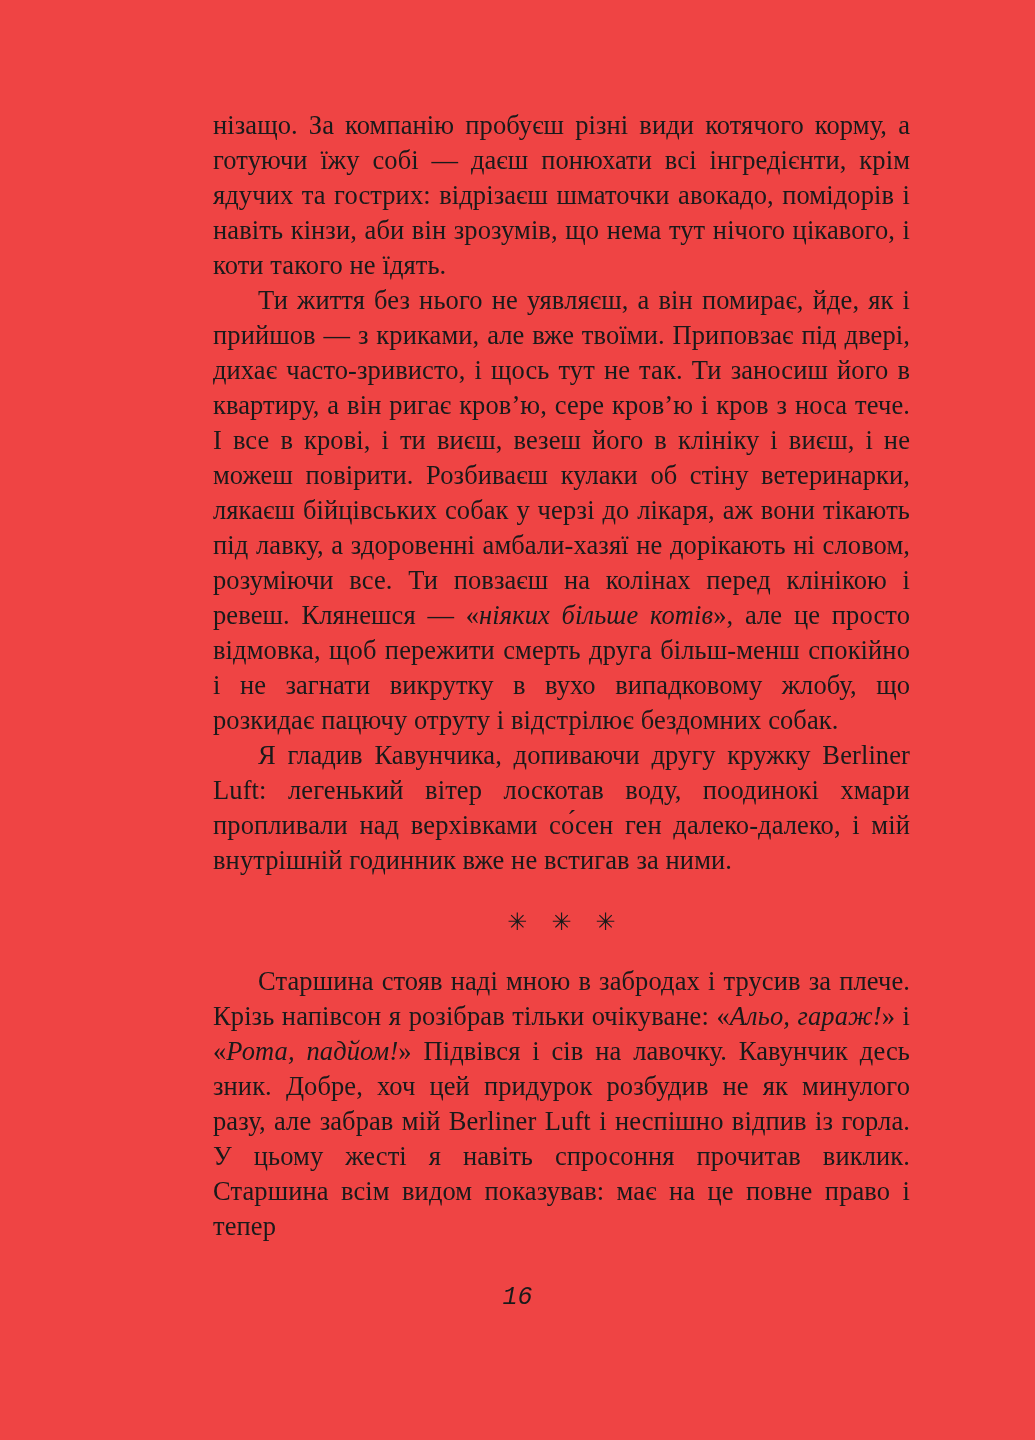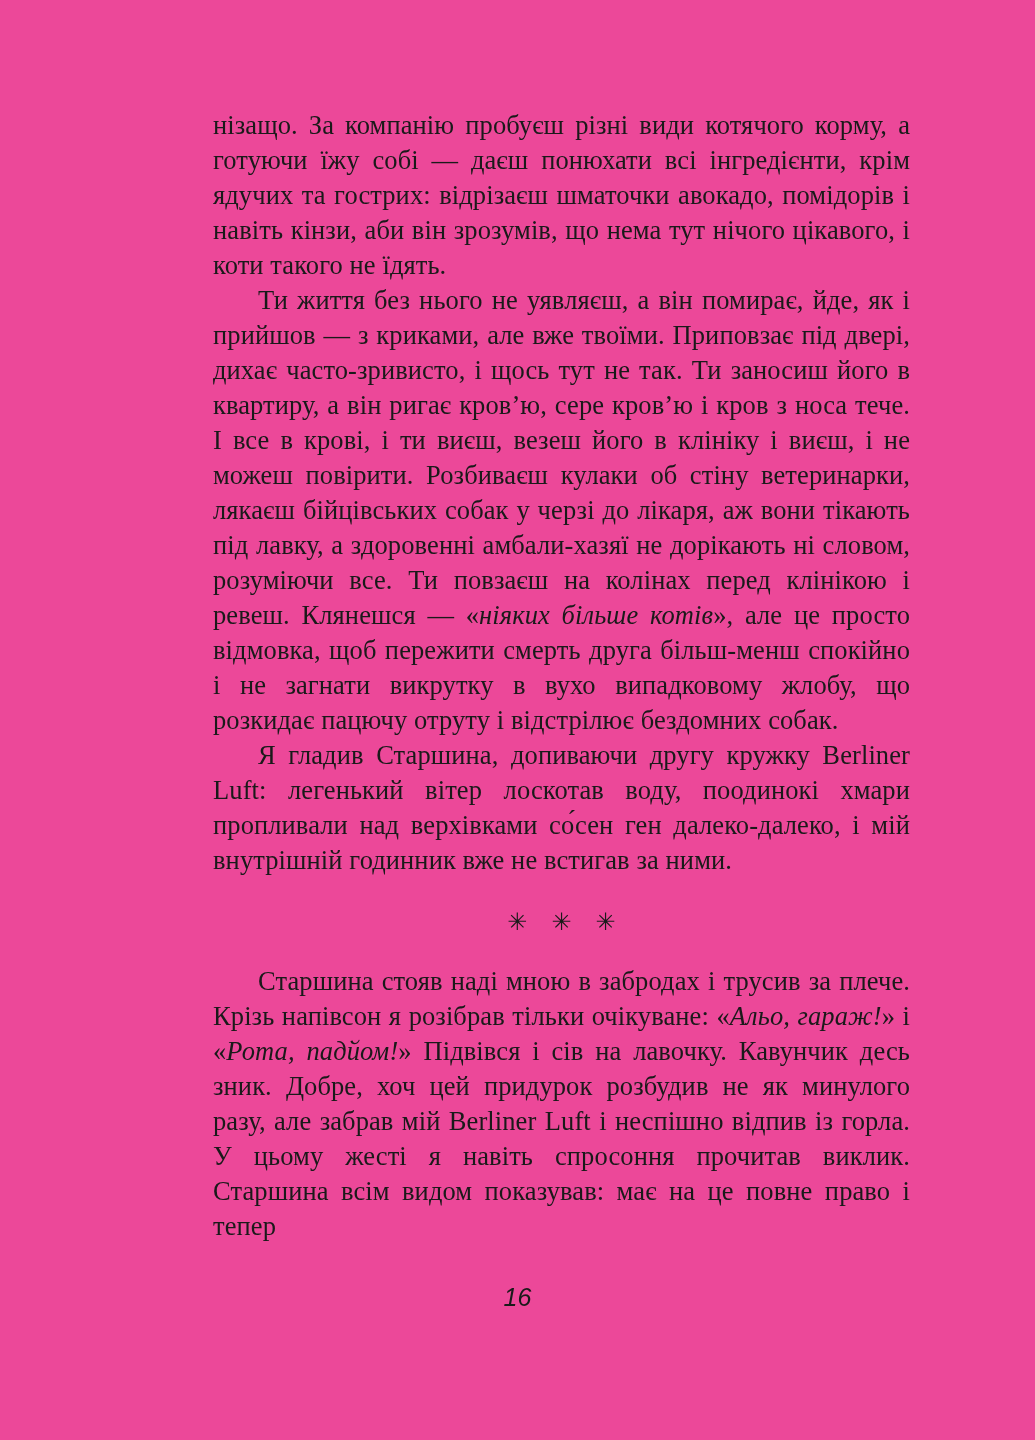--- a/index.html
+++ b/index.html
@@ -6,21 +6,21 @@
   html, body {
     margin: 0;
     padding: 0;
     background: #ffffff;
   }
   .page {
     position: relative;
     width: 1035px;
     height: 1440px;
     margin: 0 auto;
-    background: #ec4899;
+    background: #ef4444;
     box-sizing: border-box;
     overflow: hidden;
   }
   .text-block {
     position: absolute;
     left: 213px;
     top: 108px;
     width: 697px;
   }
   .para {
@@ -50,39 +50,39 @@
     letter-spacing: 9px;
     text-indent: 9px;
     margin: 27px 0 24px 0;
   }
   .folio {
     position: absolute;
     left: 0;
     right: 0;
     top: 1283px;
     text-align: center;
-    font-family: Liberation Sans, sans-serif;
+    font-family: Liberation Mono, monospace;
     font-style: italic;
     font-size: 25px;
     color: #1a1a1a;
   }
 </style>
 </head>
 <body>
 
 <div class="page">
 
   <div class="text-block">
 
     <p class="para">нізащо. За компанію пробуєш різні види котячого корму, а готуючи їжу собі — даєш понюхати всі інгредієнти, крім ядучих та гострих: відрізаєш шматочки авокадо, помідорів і навіть кінзи, аби він зрозумів, що нема тут нічого цікавого, і коти такого не їдять.</p>
 
     <p class="para indent">Ти життя без нього не уявляєш, а він помирає, йде, як і прийшов — з криками, але вже твоїми. Приповзає під двері, дихає часто-зривисто, і щось тут не так. Ти заносиш його в квартиру, а він ригає кров’ю, сере кров’ю і кров з носа тече. І все в крові, і ти виєш, везеш його в клініку і виєш, і не можеш повірити. Розбиваєш кулаки об стіну ветеринарки, лякаєш бійцівських собак у черзі до лікаря, аж вони тікають під лавку, а здоровенні амбали-хазяї не дорікають ні словом, розуміючи все. Ти повзаєш на колінах перед клінікою і ревеш. Клянешся — «<i>ніяких більше котів</i>», але це просто відмовка, щоб пережити смерть друга більш-менш спокійно і не загнати викрутку в вухо випадковому жлобу, що розкидає пацючу отруту і відстрілює бездомних собак.</p>
 
 
-    <p class="para indent">Я гладив Старшина, допиваючи другу кружку Berliner Luft: легенький вітер лоскотав воду, поодинокі хмари пропливали над верхівками со́сен ген далеко-далеко, і мій внутрішній годинник вже не встигав за ними.</p>
+    <p class="para indent">Я гладив Кавунчика, допиваючи другу кружку Berliner Luft: легенький вітер лоскотав воду, поодинокі хмари пропливали над верхівками со́сен ген далеко-далеко, і мій внутрішній годинник вже не встигав за ними.</p>
 
     <div class="divider">✳ ✳ ✳</div>
 
     <p class="para indent">Старшина стояв наді мною в забродах і трусив за плече. Крізь напівсон я розібрав тільки очікуване: «<i>Альо, гараж!</i>» і «<i>Рота, падйом!</i>» Підвівся і сів на лавочку. Кавунчик десь зник. Добре, хоч цей придурок розбудив не як минулого разу, але забрав мій Berliner Luft і неспішно відпив із горла. У цьому жесті я навіть спросоння прочитав виклик. Старшина всім видом показував: має на це повне право і тепер</p>
 
   </div>
 
   <div class="folio">16</div>
 
 </div>

